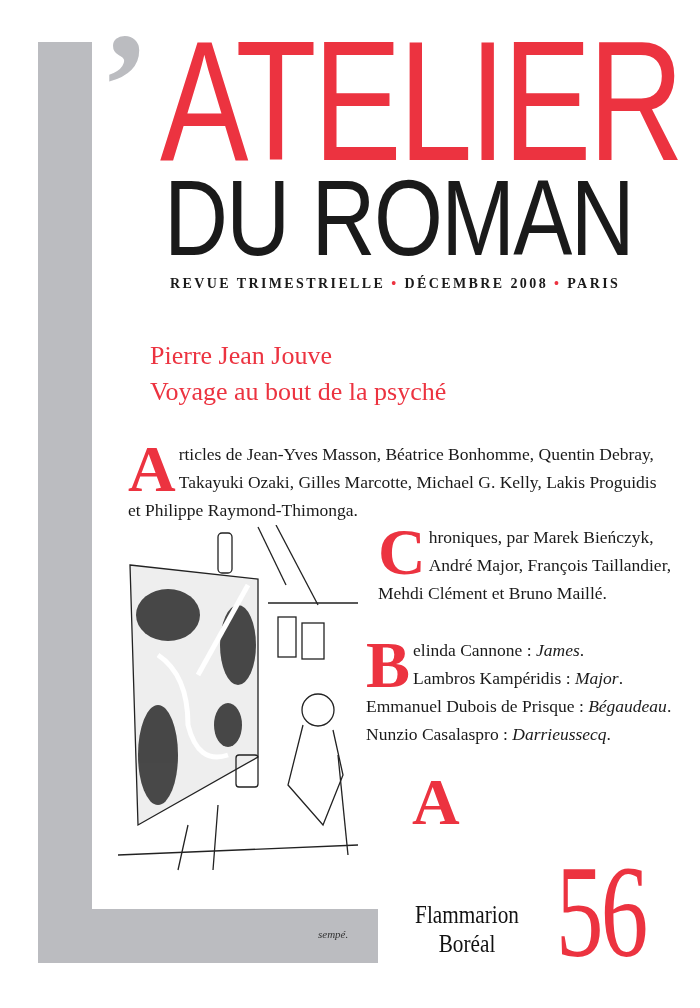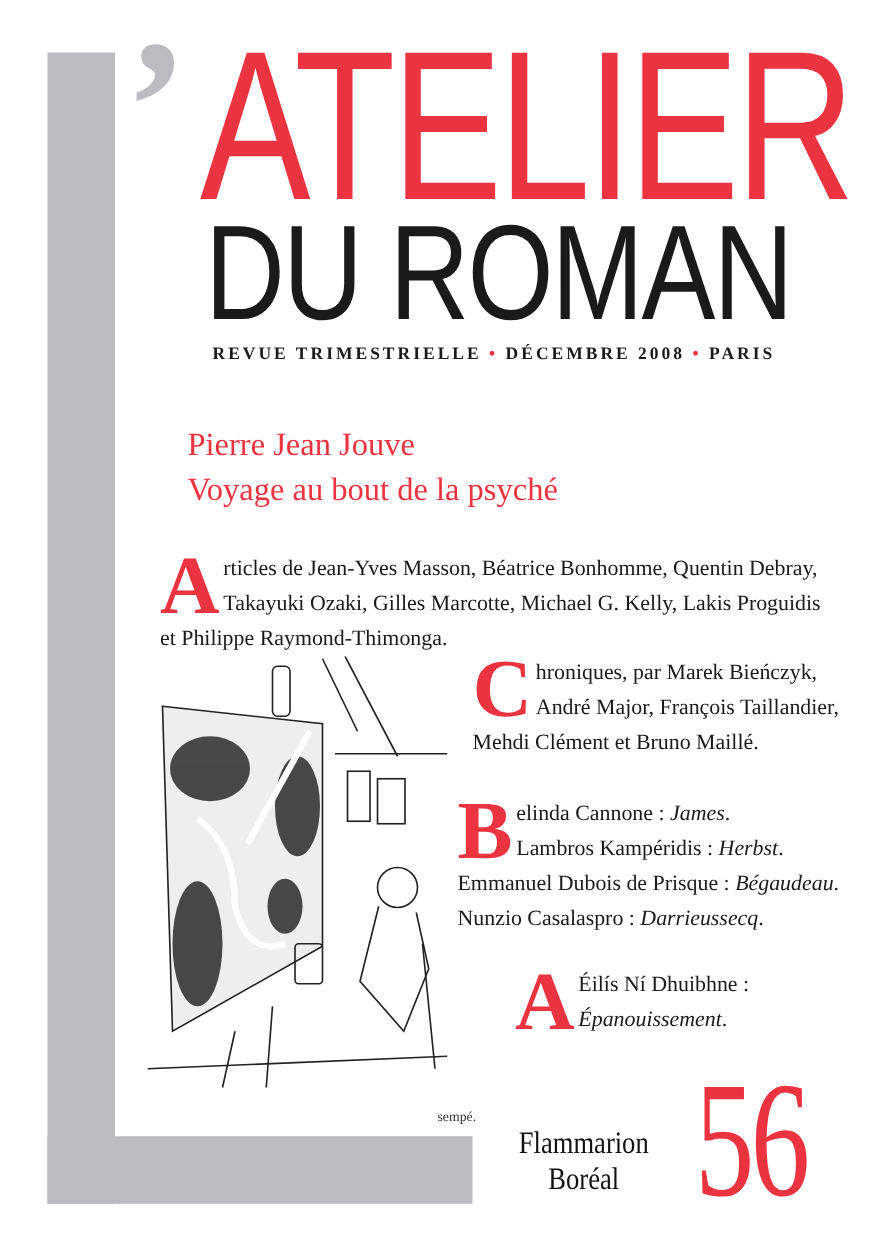--- a/index.html
+++ b/index.html
@@ -49,21 +49,21 @@
     #articles { left: 128px; top: 440px; width: 540px; }
     #chroniques { left: 378px; top: 523px; width: 300px; }
     #b-block { left: 366px; top: 636px; width: 320px; }
     #alban { left: 412px; top: 773px; width: 280px; }
     .lbl-indent { display: block; }
     em { font-style: italic; }
     #illustration {
       left: 118px; top: 525px; width: 240px; height: 350px;
     }
     #signature {
-      left: 318px; top: 888px; font-size: 11px; color: #333; margin-left: 32px;
+      left: 318px; top: 928px; font-style: italic; font-size: 11px; color: #333;
     }
     #publisher {
       left: 392px; top: 900px; width: 150px; text-align: center;
       font-size: 25px; line-height: 29px; transform: scaleX(0.85);
       transform-origin: center top; color: #111;
     }
     #issue {
       left: 556px; top: 852px; width: 110px;
       color: #ec3340; font-size: 132px; line-height: 120px;
       transform: scaleX(0.72); transform-origin: left top; letter-spacing: -4px;
@@ -98,28 +98,27 @@
 </div>
 
 <div class="abs block" id="chroniques">
   <span class="drop">C</span>
   <span>hroniques, par Marek Bieńczyk, André Major, François Taillandier, Mehdi Clément et Bruno Maillé.</span>
 </div>
 
 <div class="abs block" id="b-block">
   <span class="drop">B</span>
   <span class="lbl-indent"><span>elinda Cannone : </span><em>James</em><span>.</span></span>
-  <span class="lbl-indent"><span>Lambros Kampéridis : </span><em>Herbst</em><span>.</span></span>
+  <span class="lbl-indent"><span>Lambros Kampéridis : </span><em>Major</em><span>.</span></span>
   <span class="lbl-indent"><span>Emmanuel Dubois de Prisque : </span><em>Bégaudeau</em><span>.</span></span>
   <span class="lbl-indent"><span>Nunzio Casalaspro : </span><em>Darrieussecq</em><span>.</span></span>
 </div>
 
 <div class="abs block" id="alban">
   <span class="drop">A</span>
-  <span class="lbl-indent"><span>Éilís Ní Dhuibhne : </span><em>Épanouissement</em><span>.</span></span>
 </div>
 
 <div class="abs" id="illustration">
   <svg width="240" height="350" viewBox="0 0 240 350">
     <g fill="none" stroke="#222" stroke-width="1.3">
 
       <rect x="100" y="8" width="14" height="40" rx="4"></rect>
       <line x1="140" y1="2" x2="168" y2="60"></line>
       <line x1="158" y1="0" x2="200" y2="80"></line>
       <line x1="150" y1="78" x2="240" y2="78"></line>

